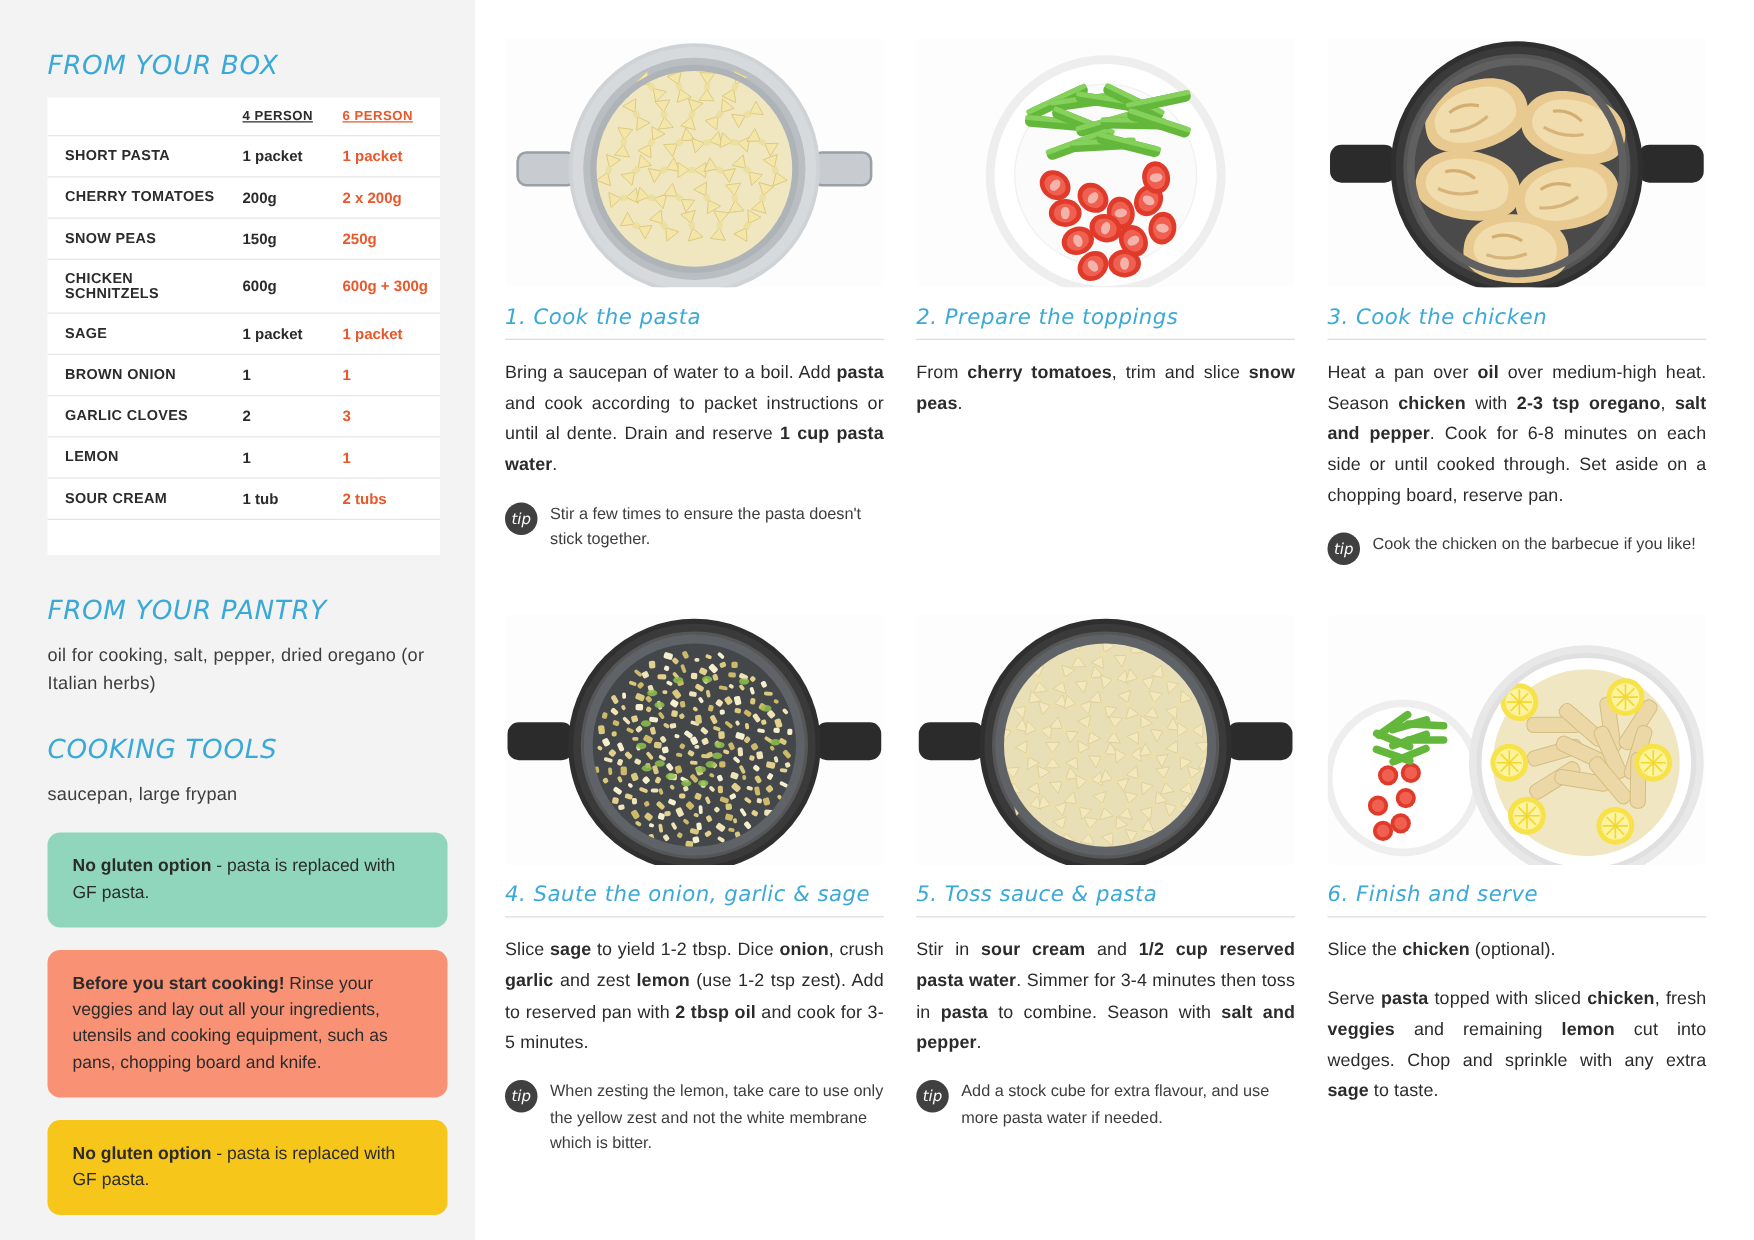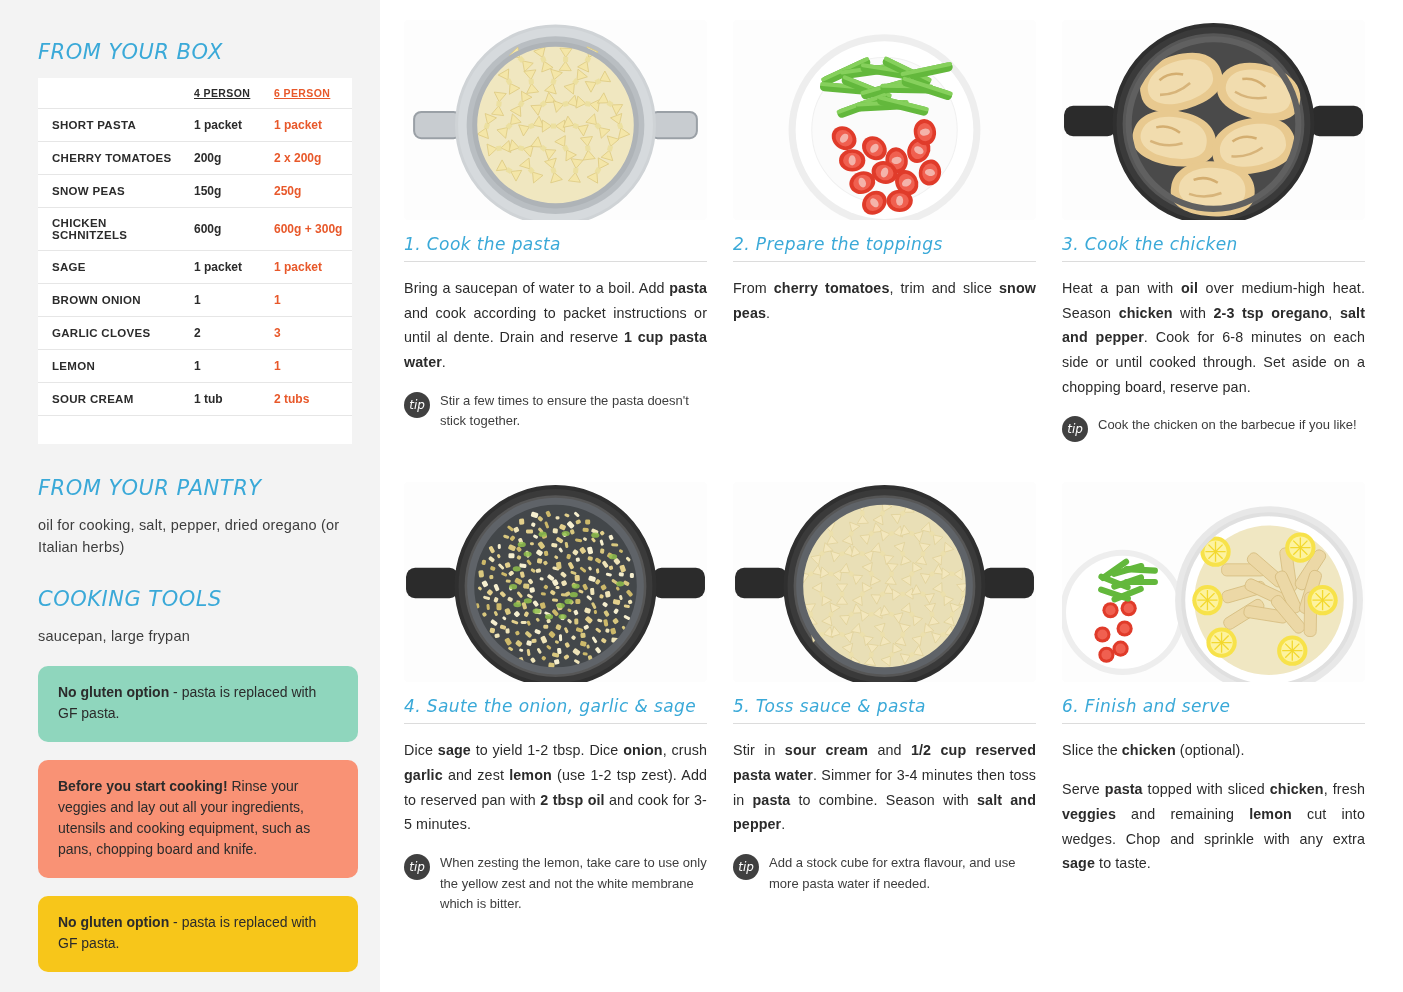--- a/index.html
+++ b/index.html
@@ -79,21 +79,21 @@
     color: #2b2b2b;
   }
   .callout b { font-weight: bold; }
   .callout-green { background: #8fd6bd; }
   .callout-salmon { background: #f99275; }
   .callout-yellow { background: #f7c61a; }
 
   
   .main {
     flex: 1;
-    padding: 20px 38px 20px 24px;
+    padding: 30px 38px 20px 24px;
   }
   .grid {
     display: grid;
     grid-template-columns: repeat(3, 1fr);
     column-gap: 26px;
     row-gap: 14px;
   }
   .step { width: 100%; }
   .photo {
     width: 100%;
@@ -554,21 +554,21 @@
         <path d="M-34,-2 C-31,-17 -10,-23 8,-20 C28,-17 34,-5 31,7 C27,19 4,22 -13,19 C-27,16 -36,9 -34,-2 Z" fill="#f1dcae"></path>
         <path d="M-20,-8 q12,-5 24,2" stroke="#c79a56" stroke-width="2.5" fill="none" opacity=".7"></path>
         <path d="M-24,6 q16,5 32,-2" stroke="#c79a56" stroke-width="2.5" fill="none" opacity=".6"></path>
       </g>
       <circle cx="150" cy="104" r="84" fill="none" stroke="#606060" stroke-width="6"></circle>
       <circle cx="150" cy="104" r="98" fill="none" stroke="#2f2f2f" stroke-width="4"></circle>
     </svg>
           </div>
           <div class="step-title">3. Cook the chicken</div>
           <div class="rule"></div>
-          <p class="body-text"><span>Heat a pan with </span><b>oil</b><span> over medium-high heat. Season </span><b>chicken</b><span> with </span><b>2-3 tsp oregano</b><span>, </span><b>salt and pepper</b><span>. Cook for 6-8 minutes on each side or until cooked through. Set aside on a chopping board, reserve pan.</span></p>
+          <p class="body-text"><span>Heat a pan over </span><b>oil</b><span> over medium-high heat. Season </span><b>chicken</b><span> with </span><b>2-3 tsp oregano</b><span>, </span><b>salt and pepper</b><span>. Cook for 6-8 minutes on each side or until cooked through. Set aside on a chopping board, reserve pan.</span></p>
           <div class="tip">
             <div class="tip-badge">tip</div>
             <div class="tip-text">Cook the chicken on the barbecue if you like!</div>
           </div>
         </div>
         <div class="step row2">
           <div class="photo">
             <svg viewBox="0 0 300 200" preserveAspectRatio="xMidYMid slice">
       <rect width="300" height="200" fill="#fdfdfd"></rect>
       <rect x="2" y="86" width="52" height="30" rx="9" fill="#2b2b2b"></rect>
@@ -823,21 +823,21 @@
               <ellipse cx="214.0" cy="101.8" rx="4" ry="2.6" fill="#8fbf4c" opacity=".85"></ellipse>
               <ellipse cx="155.2" cy="123.3" rx="4" ry="2.6" fill="#8fbf4c" opacity=".85"></ellipse>
               <ellipse cx="122.6" cy="118.6" rx="4" ry="2.6" fill="#8fbf4c" opacity=".85"></ellipse>
               <ellipse cx="122.4" cy="72.3" rx="4" ry="2.6" fill="#8fbf4c" opacity=".85"></ellipse>
       <circle cx="150" cy="104" r="84" fill="none" stroke="#5f6368" stroke-width="7"></circle>
       <circle cx="150" cy="104" r="98" fill="none" stroke="#2f2f2f" stroke-width="4"></circle>
     </svg>
           </div>
           <div class="step-title">4. Saute the onion, garlic &amp; sage</div>
           <div class="rule"></div>
-          <p class="body-text"><span>Dice </span><b>sage</b><span> to yield 1-2 tbsp. Dice </span><b>onion</b><span>, crush </span><b>garlic</b><span> and zest </span><b>lemon</b><span> (use 1-2 tsp zest). Add to reserved pan with </span><b>2 tbsp oil</b><span> and cook for 3-5 minutes.</span></p>
+          <p class="body-text"><span>Slice </span><b>sage</b><span> to yield 1-2 tbsp. Dice </span><b>onion</b><span>, crush </span><b>garlic</b><span> and zest </span><b>lemon</b><span> (use 1-2 tsp zest). Add to reserved pan with </span><b>2 tbsp oil</b><span> and cook for 3-5 minutes.</span></p>
           <div class="tip">
             <div class="tip-badge">tip</div>
             <div class="tip-text">When zesting the lemon, take care to use only the yellow zest and not the white membrane which is bitter.</div>
           </div>
         </div>
         <div class="step row2">
           <div class="photo">
             <svg viewBox="0 0 300 200" preserveAspectRatio="xMidYMid slice">
       <rect width="300" height="200" fill="#fdfdfd"></rect>
       <rect x="2" y="86" width="52" height="30" rx="9" fill="#2b2b2b"></rect>

